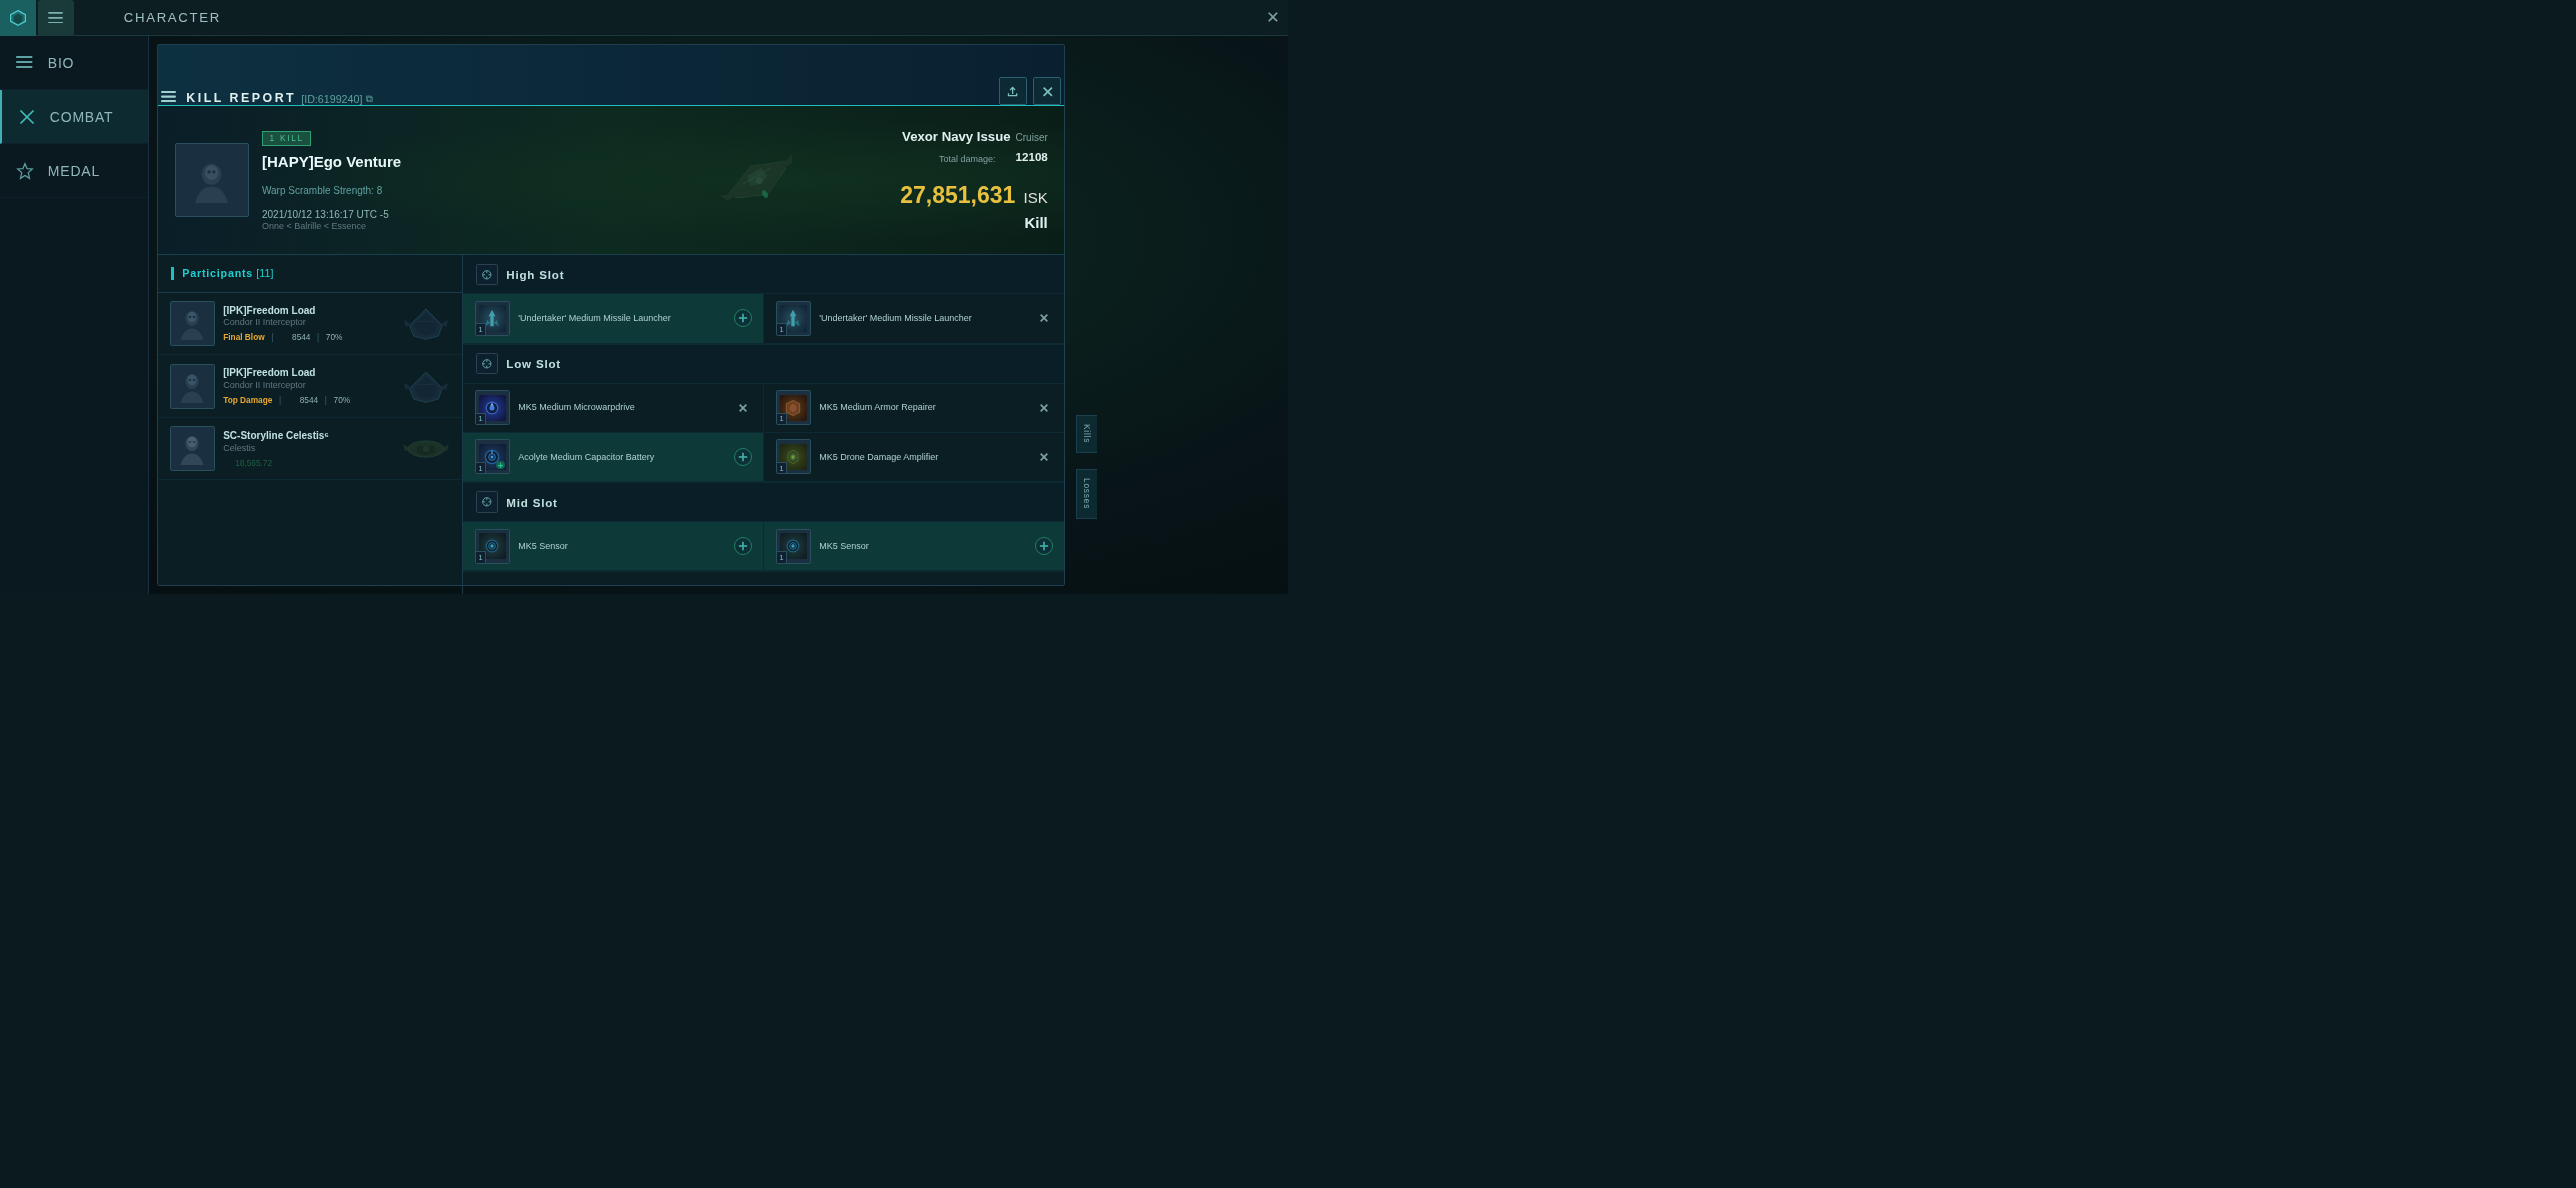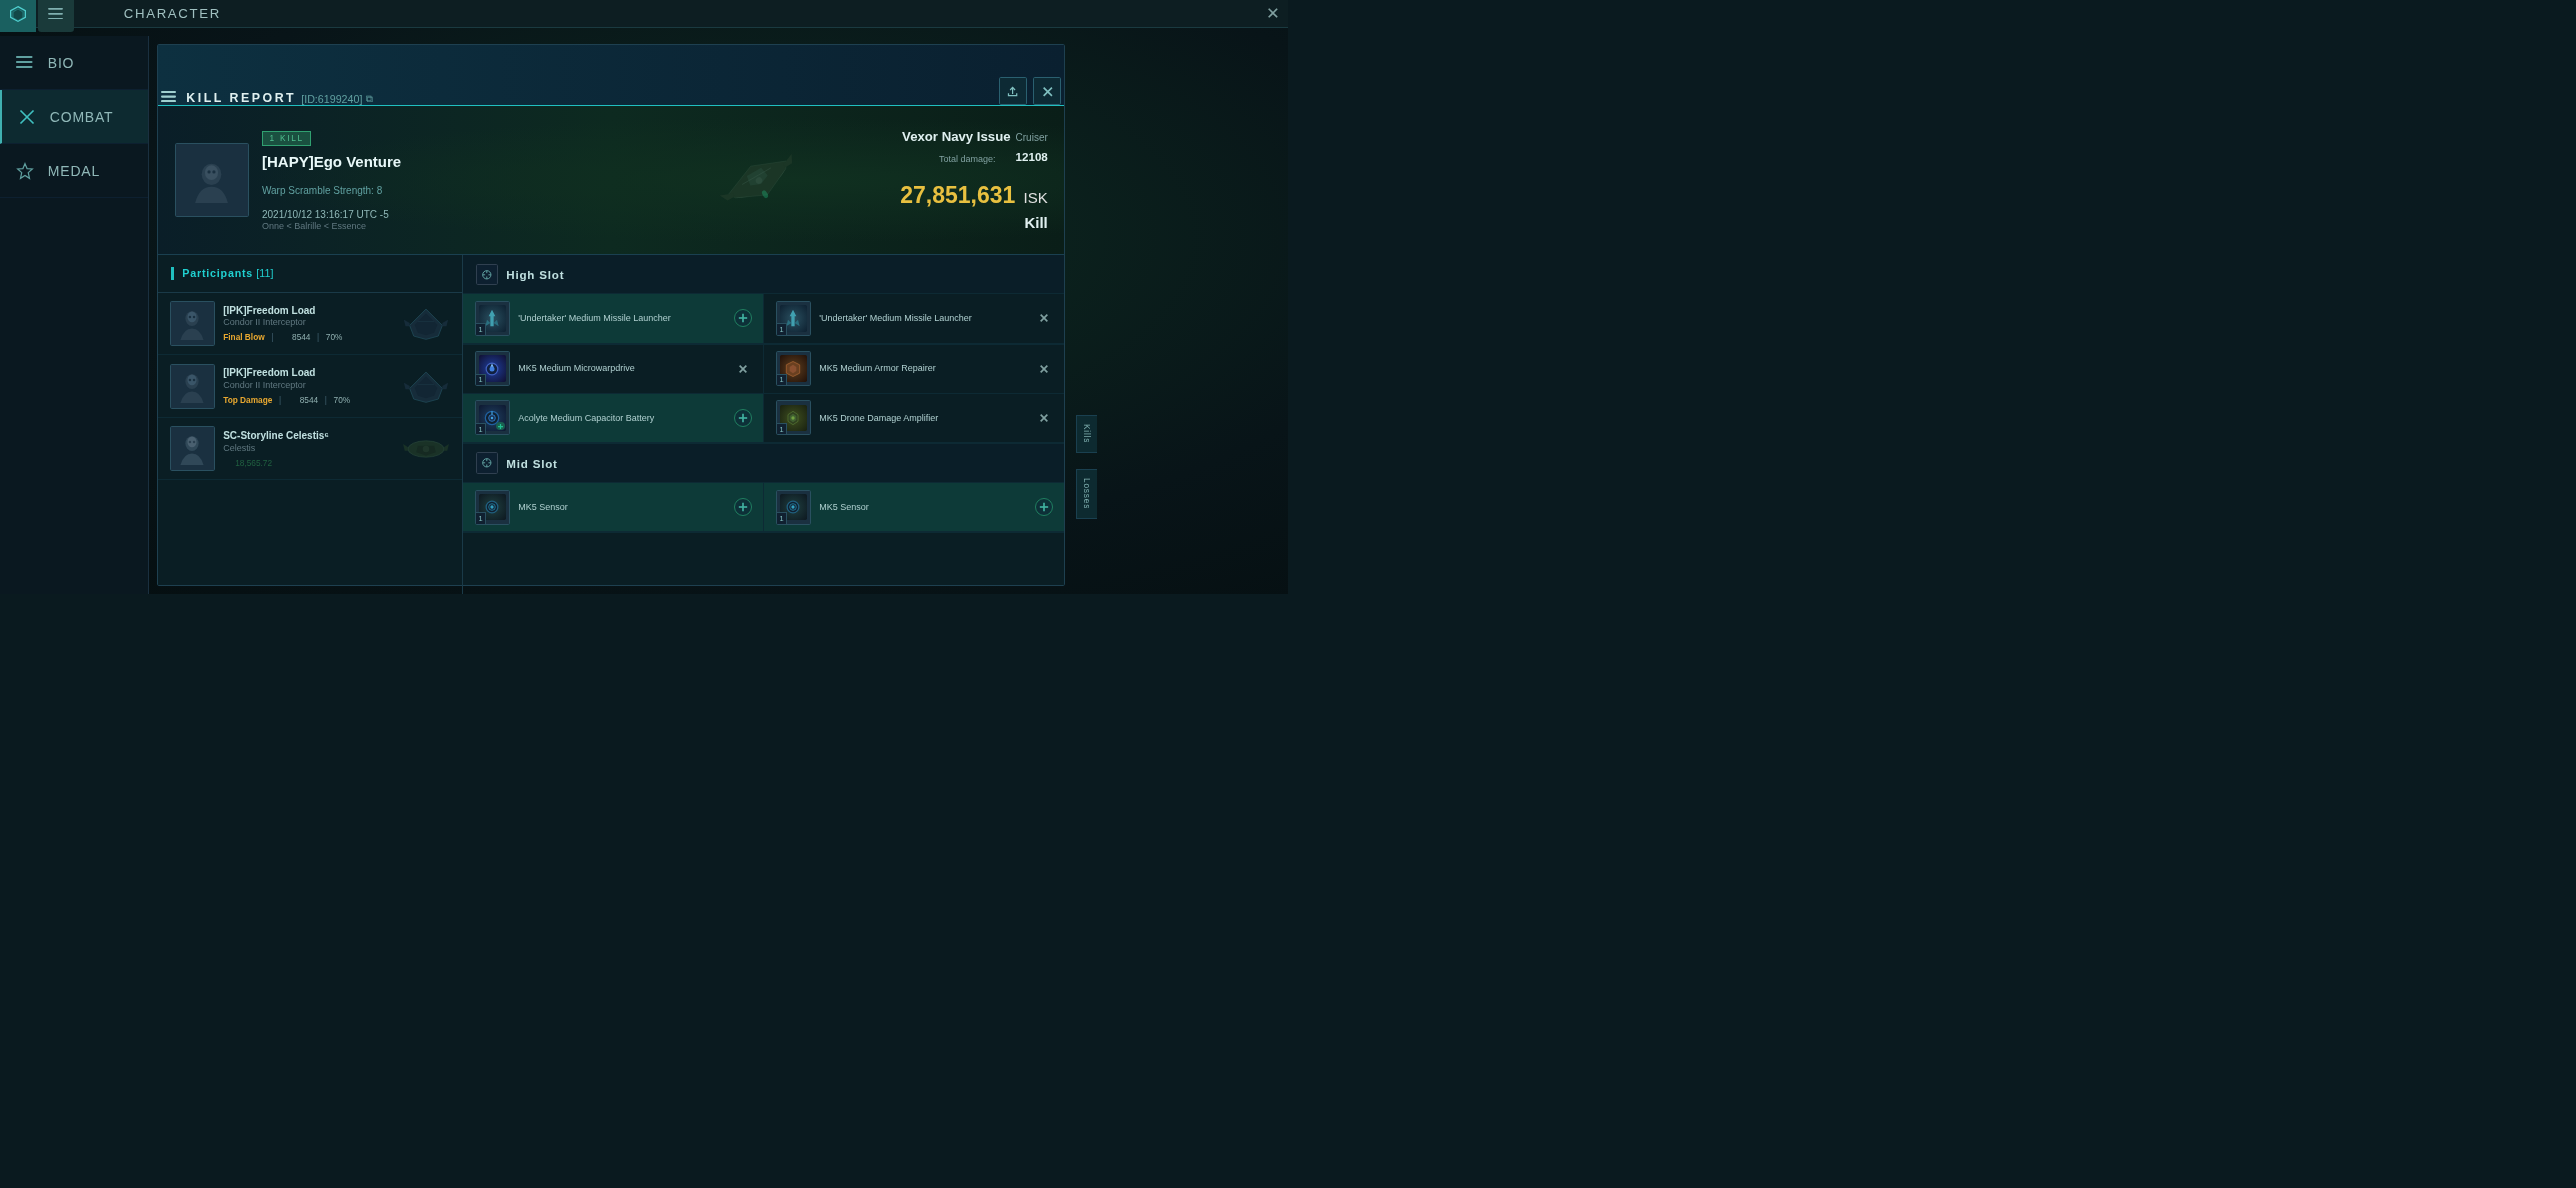--- a/index.html
+++ b/index.html
@@ -18,21 +18,21 @@
       position: absolute;
       top: 0; left: 0; right: 0; bottom: 0;
       background: radial-gradient(ellipse at 60% 40%, #0d2a20 0%, #081418 60%, #050e10 100%);
       z-index: 0;
     }
 
     
     .top-bar {
       position: absolute;
       top: 0; left: 0; right: 0;
-      height: 28px;
+      height: 36px;
       background: #0d1e22;
       border-bottom: 0.8px solid #1a3a40;
       display: flex;
       align-items: center;
       z-index: 10;
     }
     .top-bar-cube {
       width: 36px; height: 36px;
       background: #1a6060;
       display: flex; align-items: center; justify-content: center;
@@ -810,20 +810,32 @@
                 <svg width="10" height="10" viewBox="0 0 12 12" fill="none" stroke="#80a0a0" stroke-width="2">
                   <line x1="2" y1="2" x2="10" y2="10"></line>
                   <line x1="10" y1="2" x2="2" y2="10"></line>
                 </svg>
               </div>
             </div>
           </div>
         </div>
 
         <div class="slot-section">
+          <div class="slot-header">
+            <div class="slot-icon">
+              <svg width="11.6" height="11.6" viewBox="0 0 14 14" fill="none" stroke="#60a0a0" stroke-width="1.2">
+                <circle cx="7" cy="7" r="5"></circle>
+                <line x1="7" y1="2" x2="7" y2="5"></line>
+                <line x1="7" y1="9" x2="7" y2="12"></line>
+                <line x1="2" y1="7" x2="5" y2="7"></line>
+                <line x1="9" y1="7" x2="12" y2="7"></line>
+              </svg>
+            </div>
+            <span class="slot-title">Low Slot</span>
+          </div>
 
           <div class="fitting-row">
             <div class="fitting-item">
               <div class="fitting-item-icon">
                 <div class="fit-icon-inner fit-mwd">
                   <svg width="20" height="20" viewBox="0 0 24 24" fill="none">
                     <circle cx="12" cy="12" r="7" stroke="#4060c0" stroke-width="1.5" fill="#102040"></circle>
                     <circle cx="12" cy="12" r="3" fill="#4080e0"></circle>
                     <path d="M12 5 L14 10 L12 9 L10 10 Z" fill="#80c0ff"></path>
                   </svg>

